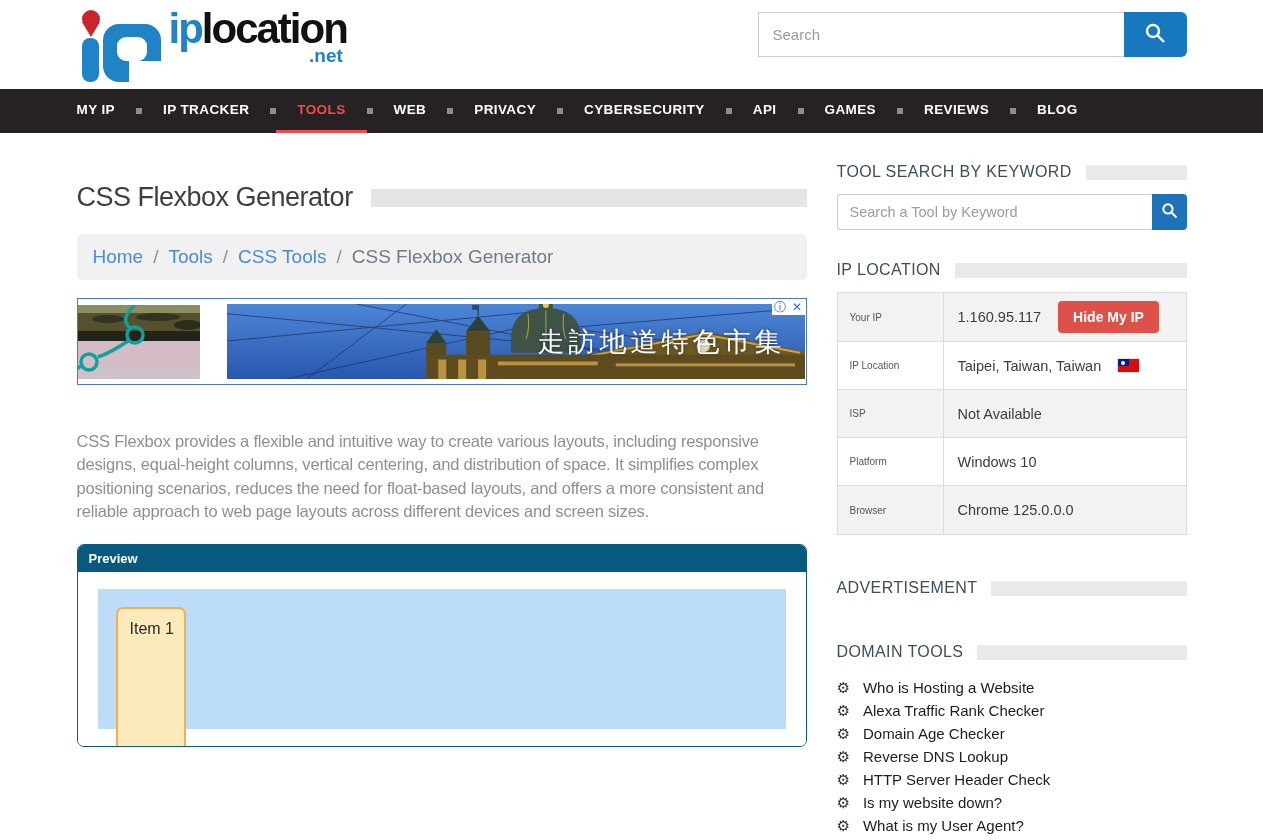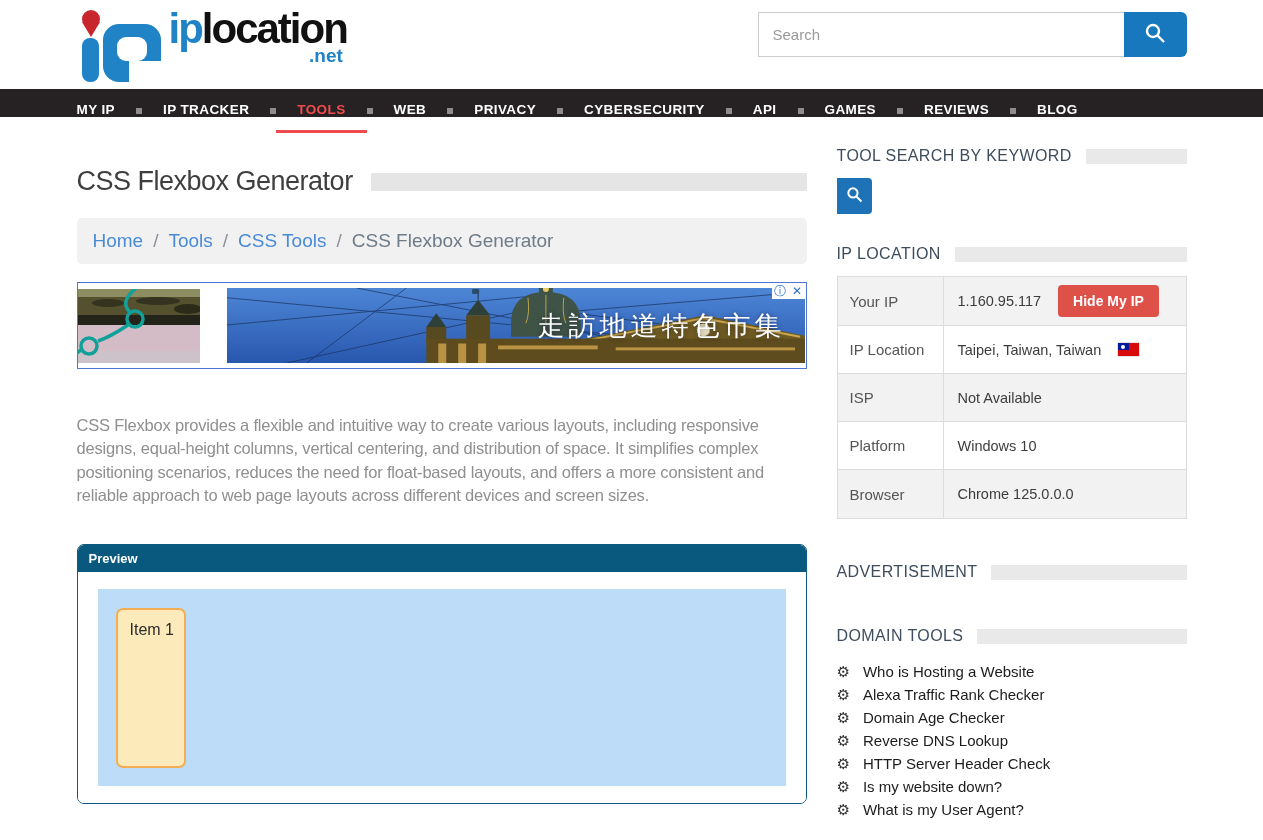--- a/index.html
+++ b/index.html
@@ -18,21 +18,21 @@
   .logo-net { display: block; text-align: right; color: #2083c5; font-weight: 700; font-size: 19px; margin-top: -4px; padding-right: 4px; }
   .header-right { display: flex; flex-direction: column; align-items: flex-end; }
   .search-row { display: flex; margin-top: 4px; }
   .search-row input { width: 366px; height: 45px; border: 1px solid #ccc; border-right: none; padding: 15px 14px; font-size: 15px; color: #555; outline: none; font-family: "Liberation Sans", sans-serif; }
   .search-row input::placeholder { color: #9a9a9a; }
   .search-btn { width: 63px; height: 45px; background: #1878be; border: none; border-radius: 0 6px 6px 0; cursor: pointer; display: flex; align-items: center; justify-content: center; }
   .header-links { display: flex; gap: 28px; margin-top: 19px; }
   .header-links a { color: #1878be; font-size: 13.5px; font-weight: 700; text-decoration: none; letter-spacing: .2px; }
 
   
-  .main-nav { background: #262223; height: 28px; }
+  .main-nav { background: #262223; height: 44px; }
   .nav-row { display: flex; align-items: stretch; height: 44px; }
   .nav-item { color: #fff; font-size: 13.5px; font-weight: 700; letter-spacing: .4px; line-height: 41px; padding: 0 21px; cursor: pointer; border-bottom: 3px solid transparent; white-space: nowrap; }
   .nav-item:first-child { padding-left: 0; }
   .nav-item.active { color: #ef4b4e; border-bottom-color: #ef4b4e; }
   .nav-sep { width: 6px; height: 6px; background: #8d8d8d; align-self: center; }
 
   
   .page { display: flex; gap: 30px; align-items: flex-start; }
   .main-col { width: 730px; padding-top: 49px; }
   .sidebar { width: 350px; padding-top: 30px; }
@@ -50,41 +50,41 @@
   .ad-banner { position: relative; margin-top: 18px; height: 87px; border: 1px solid #4f74d2; background: #fff; cursor: pointer; }
   .ad-left { position: absolute; left: 0; top: 6px; width: 122px; height: 74px; }
   .ad-photo { position: absolute; left: 149px; right: 1px; top: 5px; bottom: 5px; }
   .ad-photo svg, .ad-left svg { width: 100%; height: 100%; display: block; }
   .ad-overlay-text { position: absolute; right: 20px; top: 50%; transform: translateY(-50%); color: #fff; font-size: 27px; letter-spacing: 4px; text-shadow: 0 0 5px rgba(0,0,30,.45); white-space: nowrap; }
   .ad-choices { position: absolute; top: 0; right: 0; display: flex; }
   .ad-choices span { width: 17px; height: 16px; background: #fdfdfd; color: #2a6fd0; font-size: 12px; line-height: 16px; text-align: center; cursor: pointer; }
 
   .description { margin-top: 45px; font-size: 16.5px; line-height: 1.42; color: #8f8f8f; letter-spacing: -.2px; }
 
-  .preview-panel { margin-top: 36px; border: 1px solid #0b5b80; border-radius: 7px; overflow: hidden; }
+  .preview-panel { margin-top: 20px; border: 1px solid #0b5b80; border-radius: 7px; overflow: hidden; }
   .preview-header { background: #09597e; color: #fff; font-size: 13px; font-weight: 700; padding: 6px 11px; }
   .preview-body { background: #fff; padding: 17px 20px; }
-  .flex-container { background: #bcdcf8; height: 197px; padding: 18px; display: flex; align-items: flex-end; }
+  .flex-container { background: #bcdcf8; height: 140px; padding: 18px; display: flex; align-items: flex-start; }
   .flex-item { width: 70px; height: 160px; background: #fdeaba; border: 2px solid #f3ae53; border-radius: 7px; padding: 11px 0 0 12px; font-size: 16px; color: #2b2b2b; }
 
   
   .side-heading { display: flex; align-items: center; margin-bottom: 13px; }
   .side-heading .sh-text { font-size: 16px; color: #3e4d5d; letter-spacing: .4px; white-space: nowrap; }
   .side-heading .sh-bar { flex: 1; height: 15px; background: #e9e9e9; margin-left: 14px; }
 
   .tool-search { display: flex; margin-bottom: 31px; }
   .tool-search input { flex: 1; height: 36px; border: 1px solid #ccc; border-right: none; border-radius: 3px 0 0 3px; padding: 0 12px; font-size: 14.5px; color: #555; outline: none; font-family: "Liberation Sans", sans-serif; }
   .tool-search input::placeholder { color: #9a9a9a; }
   .tool-search button { width: 35px; height: 36px; background: #1d72b8; border: none; border-radius: 0 4px 4px 0; cursor: pointer; display: flex; align-items: center; justify-content: center; }
 
   .ip-table { border: 1px solid #dcdcdc; margin-bottom: 44px; }
   .ip-row { display: flex; align-items: stretch; border-bottom: 1px solid #dcdcdc; min-height: 48px; background: #fff; }
   .ip-row:last-child { border-bottom: none; }
   .ip-row.shaded { background: #f2f2f2; }
-  .ip-label { width: 106px; padding: 0 12px; font-size: 15px; color: #555; border-right: 1px solid #dcdcdc; display: flex; align-items: center; flex-shrink: 0; }
+  .ip-label { width: 106px; padding: 0 12px; font-size: 10px; color: #555; border-right: 1px solid #dcdcdc; display: flex; align-items: center; flex-shrink: 0; }
   .ip-value { flex: 1; padding: 8px 14px; font-size: 14.5px; color: #3c3c3c; display: flex; align-items: center; gap: 17px; }
   .hide-ip-btn { background: #dd5149; color: #fff; border: none; border-radius: 4px; font-weight: 700; font-size: 14px; padding: 8px 15px; cursor: pointer; font-family: "Liberation Sans", sans-serif; }
   .flag { position: relative; width: 21px; height: 13px; background: #d80b0b; display: inline-block; box-shadow: 0 0 1px rgba(0,0,0,.6); flex-shrink: 0; }
   .flag .canton { position: absolute; left: 0; top: 0; width: 10.5px; height: 6.5px; background: #001a9a; }
   .flag .sun { position: absolute; left: 3.2px; top: 1.5px; width: 4px; height: 4px; background: #fff; border-radius: 50%; }
 
   .adv-heading { margin-bottom: 46px; }
   .domain-list { list-style: none; margin-top: 18px; }
   .domain-list li { display: flex; align-items: center; gap: 13px; margin-bottom: 6px; cursor: pointer; }
   .gear { font-size: 15px; color: #333; line-height: 17px; }
@@ -255,20 +255,21 @@
 
   </div>
 
   <aside class="sidebar">
 
     <div class="side-heading">
       <span class="sh-text">TOOL SEARCH BY KEYWORD</span>
       <span class="sh-bar"></span>
     </div>
     <div class="tool-search">
+      <input type="text" placeholder="Search a Tool by Keyword" style="">
       <button>
         <span>
           <svg width="17" height="17" viewBox="0 0 22 22" fill="none" stroke="#ffffff" stroke-width="2.6">
             <circle cx="9" cy="9" r="6"></circle>
               <line x1="13.5" y1="13.5" x2="20" y2="20"></line>
           </svg>
         </span>
       </button>
     </div>
 

